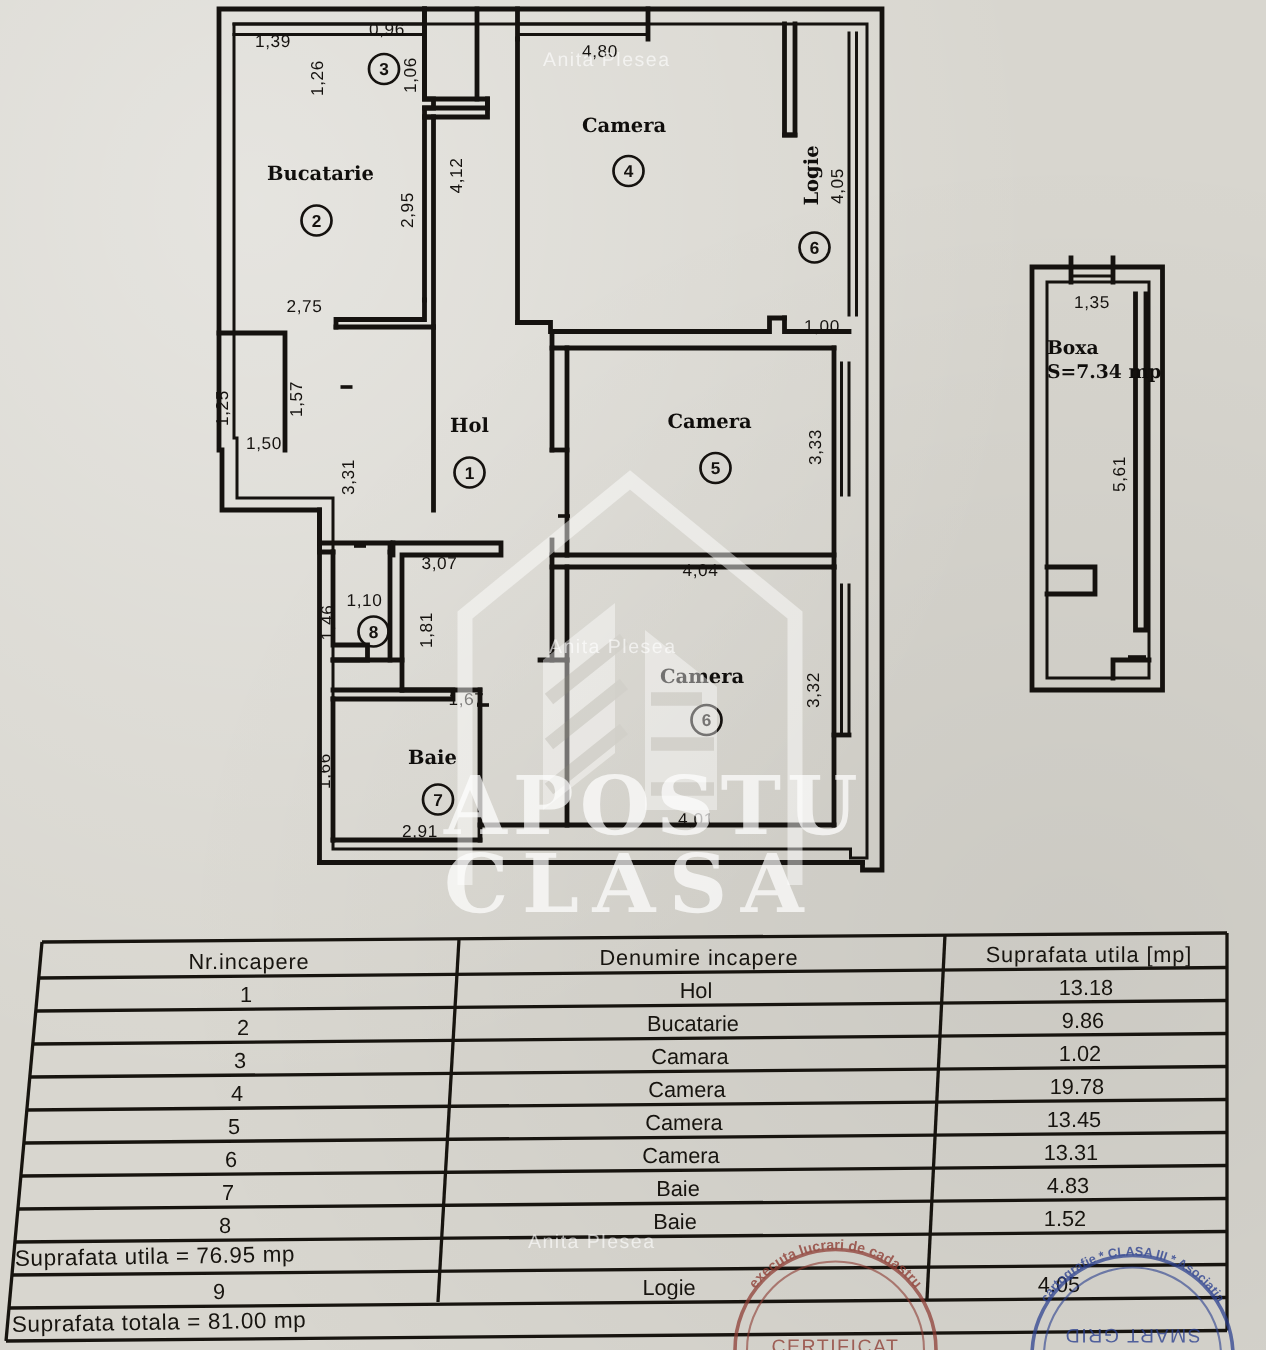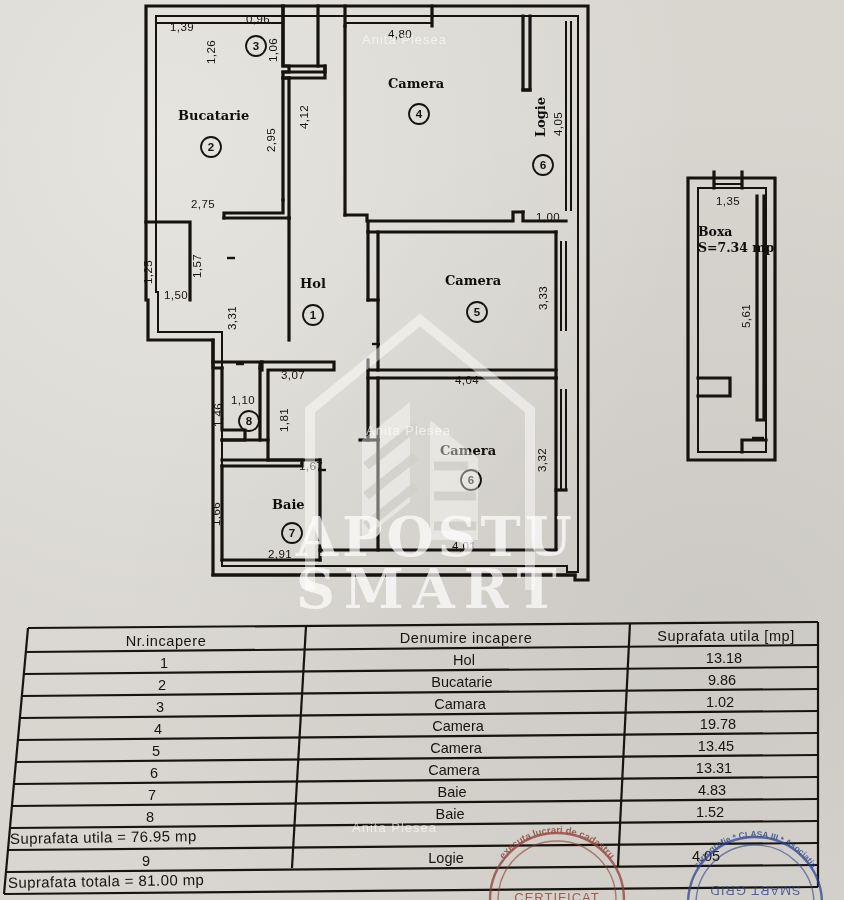--- a/index.html
+++ b/index.html
@@ -350,21 +350,21 @@
         <path d="M96,236 L146,196"></path>
         <path d="M96,206 L146,166"></path>
         <path d="M96,176 L146,136"></path>
         <path d="M164,236 L206,236"></path>
         <path d="M164,206 L206,206"></path>
         <path d="M164,176 L198,176"></path>
       </g>
     </svg>
 
     <div style="position:absolute;left:296px;top:510px;font-family:'DejaVu Serif','Liberation Serif',serif;font-size:54px;font-weight:bold;color:rgba(255,255,255,0.7);letter-spacing:4px;line-height:1.0;pointer-events:none;">APOSTU</div>
-    <div style="position:absolute;left:296px;top:562px;font-family:'DejaVu Serif','Liberation Serif',serif;font-size:54px;font-weight:bold;color:rgba(255,255,255,0.7);letter-spacing:9px;line-height:1.0;pointer-events:none;">SMART</div>
+    <div style="position:absolute;left:296px;top:562px;font-family:'DejaVu Serif','Liberation Serif',serif;font-size:54px;font-weight:bold;color:rgba(255,255,255,0.7);letter-spacing:9px;line-height:1.0;pointer-events:none;">CLASA</div>
 
     <div class="wm-text" style="left:362px;top:32px;">Anita Plesea</div>
     <div class="wm-text" style="left:366px;top:423px;">Anita Plesea</div>
   </div>
 
   <div id="tablewrap">
     <svg width="844" height="282" viewBox="0 0 844 282">
       <defs>
         
       </defs>

